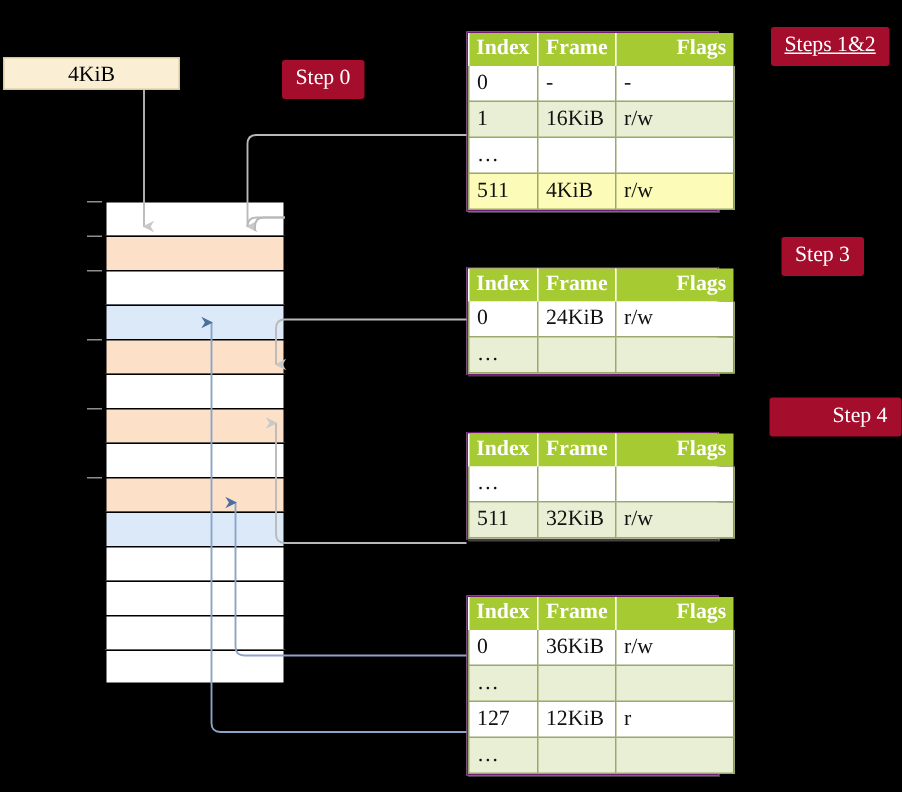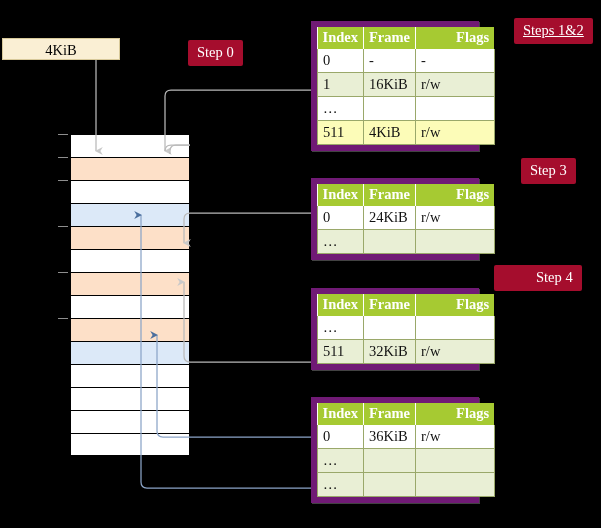--- a/index.html
+++ b/index.html
@@ -33,21 +33,21 @@
     font-size:14.5px;
     text-align:center;
     line-height:22px;
     height:22px;
     box-sizing:border-box;
   }
 
   
   .ptable{
     position:absolute;
-    border:6px solid #701a75;
+    border:1px solid #701a75;
     border-collapse:collapse;
     background:#ffffff;
     font-size:14px;
     box-sizing:border-box;
     box-shadow:1px 1px 0 rgba(120,120,120,.55);
   }
   .ptable table{border-collapse:collapse;width:100%;}
   .ptable th{
     background:#a6ca32;
     color:#ffffff;
@@ -226,35 +226,40 @@
             <tr class="odd">
               <td class="c-index">0</td>
               <td class="c-frame">36KiB</td>
               <td class="c-flags">r/w</td>
             </tr>
             <tr class="even">
               <td class="c-index">…</td>
               <td class="c-frame"></td>
               <td class="c-flags"></td>
             </tr>
+            <tr class="odd">
+              <td class="c-index">127</td>
+              <td class="c-frame">12KiB</td>
+              <td class="c-flags">r</td>
+            </tr>
             <tr class="even">
               <td class="c-index">…</td>
               <td class="c-frame"></td>
               <td class="c-flags"></td>
             </tr>
           </tbody>
         </table>
       </div>
     </div>
 
   <div id="badges-host">
       <div class="badge" style="left: 188px; top: 40px;">Step 0</div>
       <div class="badge" style="left: 514px; top: 18px; text-decoration: underline;">Steps 1&amp;2</div>
       <div class="badge" style="left: 521px; top: 158px;">Step 3</div>
-      <div class="badge" style="left: 494px; top: 265px; padding-left: 42px;">Step 4</div>
+      <div class="badge" style="left: 513px; top: 265px; padding-left: 42px;">Step 4</div>
     </div>
 
   <svg class="wires" id="wires" viewBox="0 0 601 528">
     <defs>
       <marker id="agray" markerWidth="9" markerHeight="9" refX="4.5" refY="7.4" orient="auto" markerUnits="userSpaceOnUse">
         <path d="M0.6,0.6 L4.5,8.4 L8.4,0.6 L4.5,3.0 Z" fill="#c9c9c9"></path>
       </marker>
       <marker id="ablue" markerWidth="9" markerHeight="9" refX="4.5" refY="7.4" orient="auto" markerUnits="userSpaceOnUse">
         <path d="M0.6,0.6 L4.5,8.4 L8.4,0.6 L4.5,3.0 Z" fill="#4b6f9e"></path>
       </marker>

